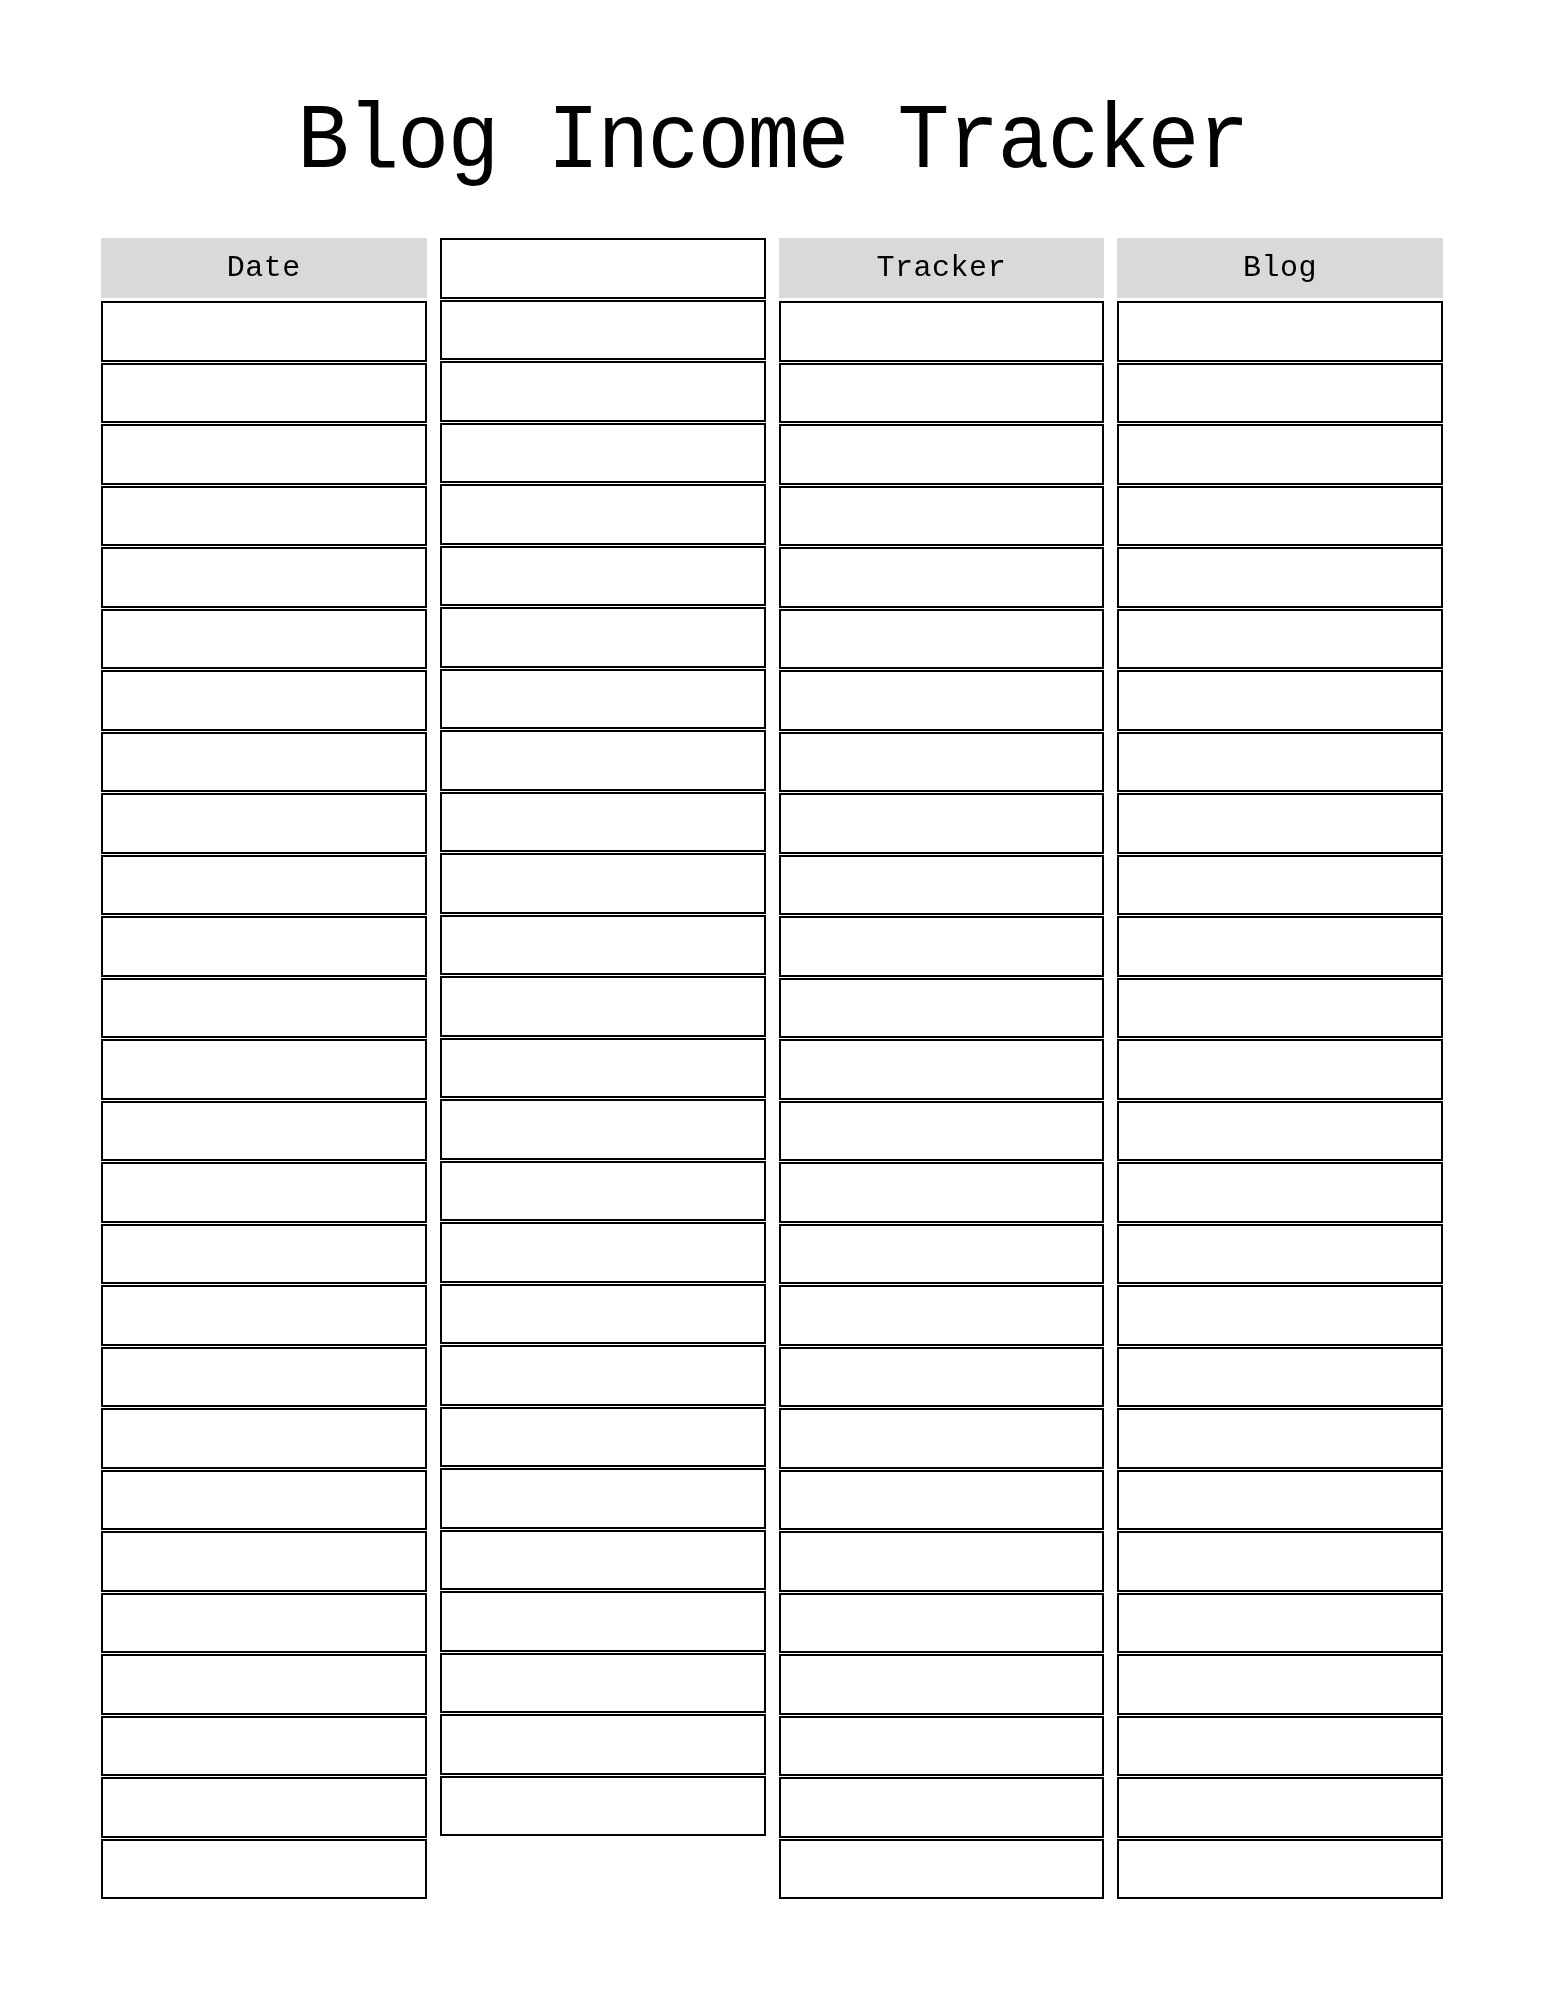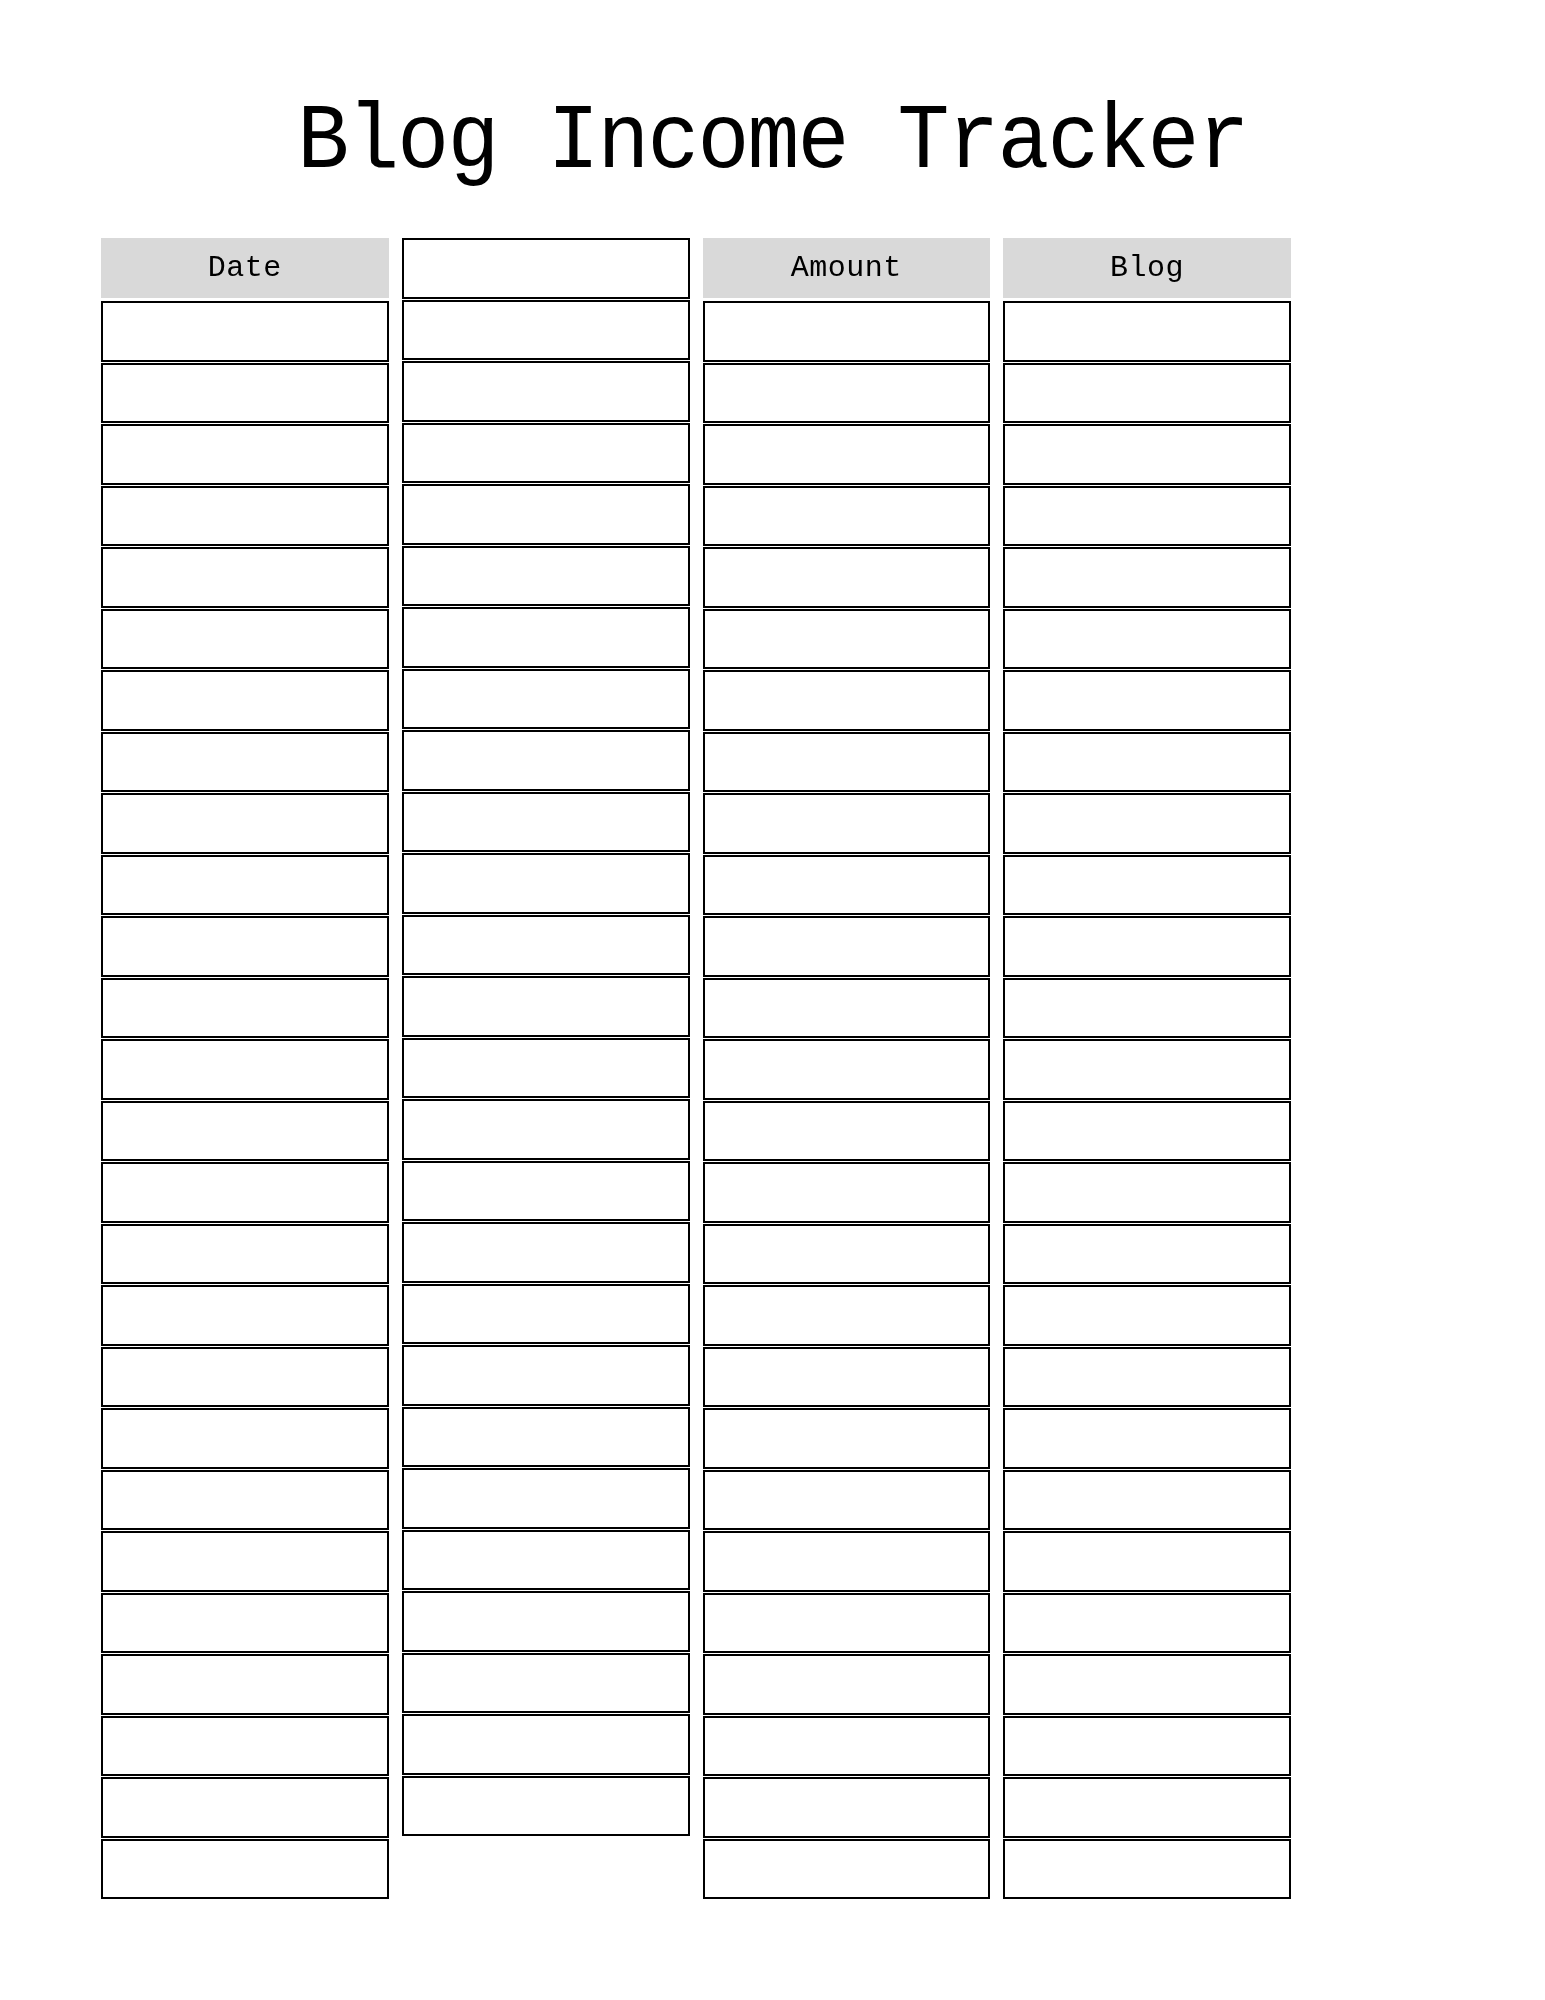--- a/index.html
+++ b/index.html
@@ -18,21 +18,21 @@
     text-align:center;
     font-size:92px;
     line-height:1.1;
     font-weight:500;
     letter-spacing:-2px;
     transform:scaleX(0.94);
   }
   .tracker-table{
     position:absolute;
     left:101px;top:238px;
-    width:1190px;
+    width:1342px;
     display:grid;
     grid-template-columns:repeat(4,1fr);
     column-gap:13px;
   }
   .col{display:flex;flex-direction:column;}
   .col-header{
     height:60px;
     background:#d9d9d9;
     display:flex;align-items:center;justify-content:center;
     font-size:30px;
@@ -113,21 +113,21 @@
           <div class="cell"></div>
           <div class="cell"></div>
           <div class="cell"></div>
           <div class="cell"></div>
           <div class="cell"></div>
           <div class="cell"></div>
         </div>
     </div>
 
     <div class="col">
-      <div class="col-header">Amount</div>
+      <div class="col-header">Tracker</div>
       <div class="rows">
           <div class="cell"></div>
           <div class="cell"></div>
           <div class="cell"></div>
           <div class="cell"></div>
           <div class="cell"></div>
           <div class="cell"></div>
           <div class="cell"></div>
           <div class="cell"></div>
           <div class="cell"></div>

